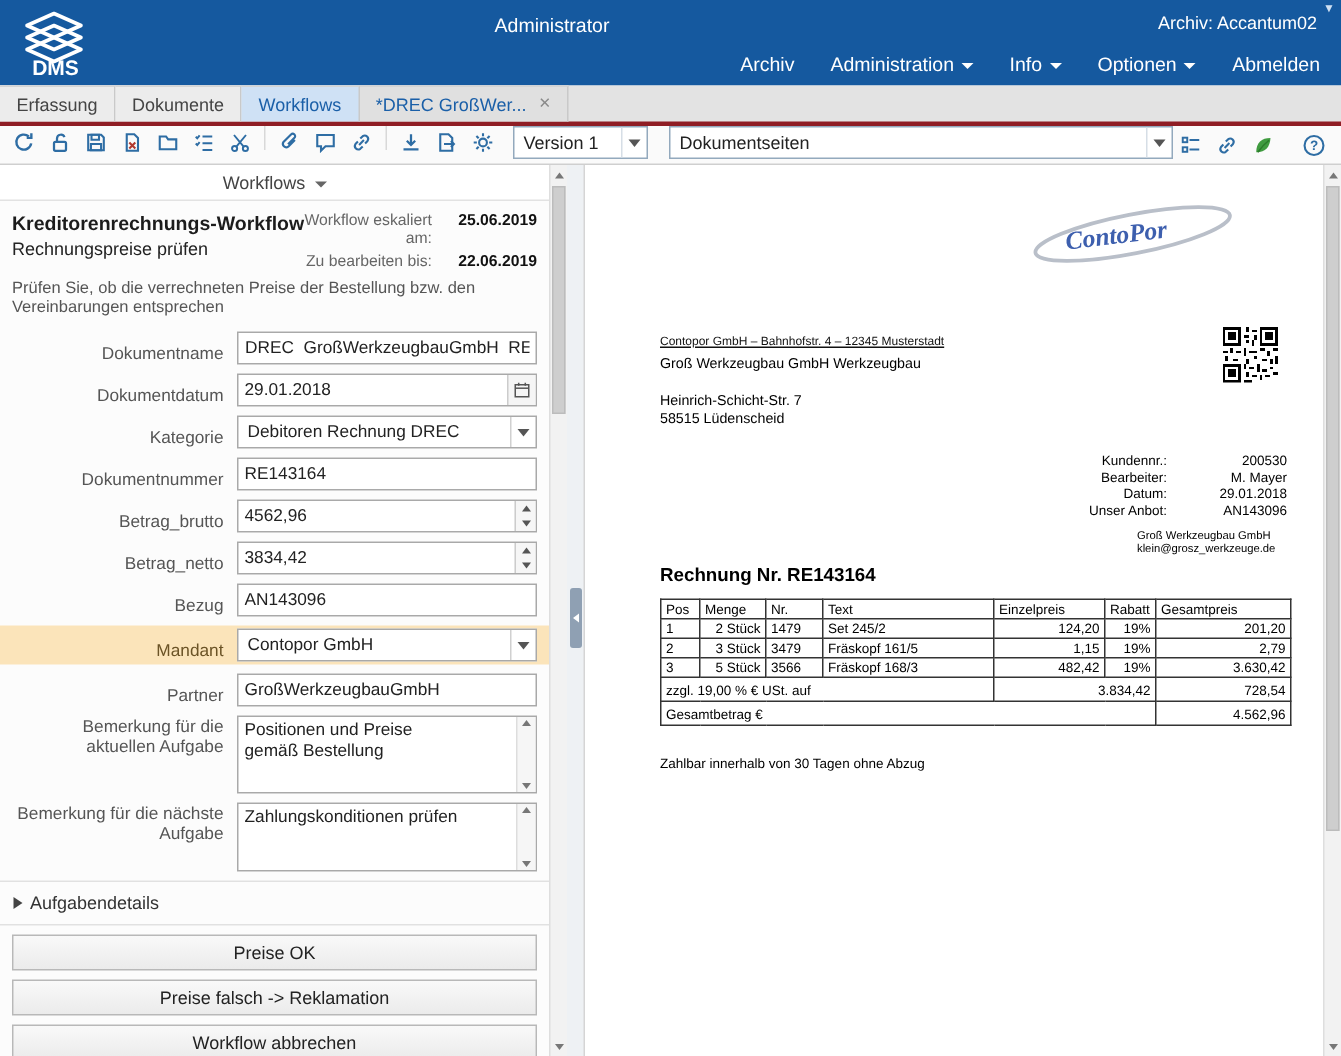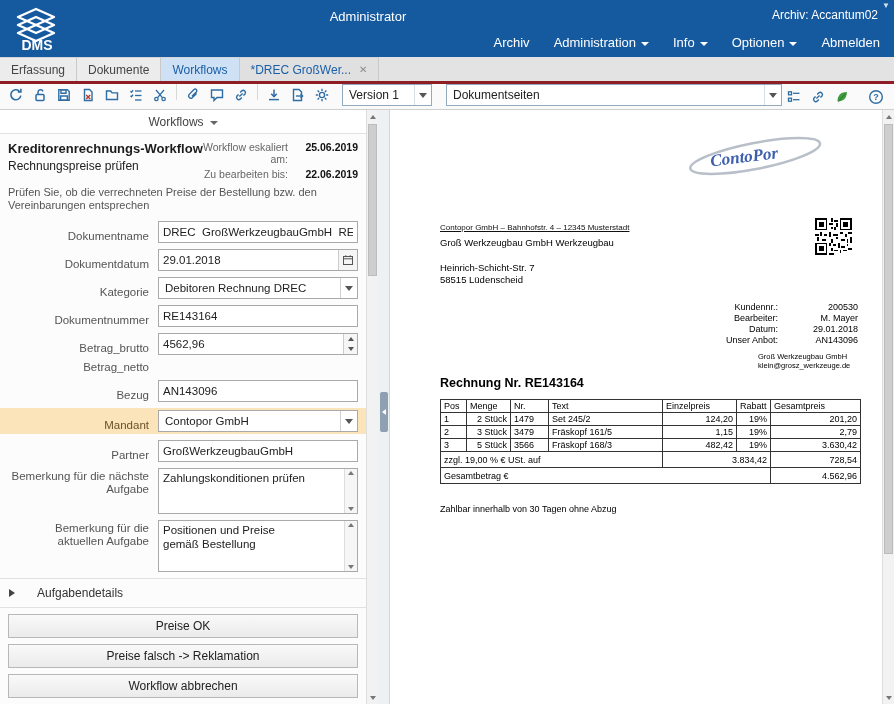--- a/index.html
+++ b/index.html
@@ -59,21 +59,21 @@
   .spin{position:absolute;right:1px;top:1px;bottom:1px;width:14px;border-left:1px solid #ccc;display:flex;flex-direction:column;background:#f6f6f6}
   .spin div{flex:1;display:flex;align-items:center;justify-content:center;cursor:pointer}
   .sp-u{width:0;height:0;border-left:3.5px solid transparent;border-right:3.5px solid transparent;border-bottom:4px solid #555}
   .sp-d{width:0;height:0;border-left:3.5px solid transparent;border-right:3.5px solid transparent;border-top:4px solid #555}
   .calbtn{position:absolute;right:1px;top:1px;bottom:1px;width:19px;border-left:1px solid #ccc;background:#f5f5f5;display:flex;align-items:center;justify-content:center;cursor:pointer}
   .fsel{width:100%;height:22px}
   .fsel .arr{border-left:1px solid #d0d0d0}
   textarea.ta{width:100%;border:1px solid #a9a9a9;background:#fff;font:11.5px "Liberation Sans",sans-serif;line-height:14px;padding:2px 17px 2px 4px;resize:none;overflow:hidden;color:#222;display:block}
   .ta1{height:52px}.ta2{height:46px}
   .tarail{position:absolute;right:1px;top:1px;bottom:1px;width:13px;background:#f6f6f6;border-left:1px solid #ddd;display:flex;flex-direction:column;justify-content:space-between;align-items:center;padding:2px 0}
-  .taskrow{border-top:1px solid #e1e1e1;border-bottom:1px solid #e1e1e1;margin-top:4px;padding:7px 9px;font-size:12px;color:#333;display:flex;align-items:center;gap:22px;cursor:pointer}
+  .taskrow{border-top:1px solid #e1e1e1;border-bottom:1px solid #e1e1e1;margin-top:4px;padding:7px 9px;font-size:12px;color:#333;display:flex;align-items:center;gap:5px;cursor:pointer}
   .tri-r{width:0;height:0;border-top:4px solid transparent;border-bottom:4px solid transparent;border-left:6px solid #444}
   .btns{padding:6px 0 0 0}
   .wfbtn{display:block;width:350px;margin:0 24px 6px 8px;height:24px;background:linear-gradient(#f9f9f9,#ebebeb);border:1px solid #b8b8b8;font:12px "Liberation Sans",sans-serif;color:#222;cursor:pointer}
 
   
   .vscroll{position:absolute;top:110px;bottom:0;width:12px;background:#f2f2f2;border-left:1px solid #dedede}
   .vs-left{left:366px}
   .vs-right{left:882px}
   .vs-up,.vs-down{position:absolute;left:0;right:0;height:13px;display:flex;align-items:center;justify-content:center;cursor:pointer}
   .vs-up{top:0}.vs-down{bottom:0}
@@ -390,20 +390,31 @@
               </div>
             <div>
                 <i class="sp-d"></i>
               </div>
           </span>
         </div>
       </div>
 
       <div class="frow">
         <label class="flabel">Betrag_netto</label>
+        <div class="fctrl">
+          <input class="txt num" type="text" value="3834,42" style="">
+          <span class="spin">
+            <div>
+                <i class="sp-u"></i>
+              </div>
+            <div>
+                <i class="sp-d"></i>
+              </div>
+          </span>
+        </div>
       </div>
 
       <div class="frow">
         <label class="flabel">Bezug</label>
         <div class="fctrl">
           <input class="txt" type="text" value="AN143096" style="">
         </div>
       </div>
 
       <div class="frow hl">
@@ -419,35 +430,35 @@
       </div>
 
       <div class="frow">
         <label class="flabel">Partner</label>
         <div class="fctrl">
           <input class="txt" type="text" value="GroßWerkzeugbauGmbH" style="">
         </div>
       </div>
 
       <div class="frow" style="align-items:flex-start">
-        <label class="flabel" style="margin-top:2px">Bemerkung für die nächste Aufgabe</label>
+        <label class="flabel" style="margin-top:2px">Bemerkung für die aktuellen Aufgabe</label>
         <div class="fctrl tall">
-          <textarea class="ta ta2" style="">Zahlungskonditionen prüfen</textarea>
+          <textarea class="ta ta1" style="">Positionen und Preise
+gemäß Bestellung</textarea>
           <span class="tarail">
               <i class="vtri-u"></i>
               <i class="vtri-d"></i>
             </span>
         </div>
       </div>
 
       <div class="frow" style="align-items:flex-start">
-        <label class="flabel" style="margin-top:2px">Bemerkung für die aktuellen Aufgabe</label>
+        <label class="flabel" style="margin-top:2px">Bemerkung für die nächste Aufgabe</label>
         <div class="fctrl tall">
-          <textarea class="ta ta1" style="">Positionen und Preise
-gemäß Bestellung</textarea>
+          <textarea class="ta ta2" style="">Zahlungskonditionen prüfen</textarea>
           <span class="tarail">
               <i class="vtri-u"></i>
               <i class="vtri-d"></i>
             </span>
         </div>
       </div>
     </div>
 
     <div class="taskrow">
       <i class="tri-r"></i>

